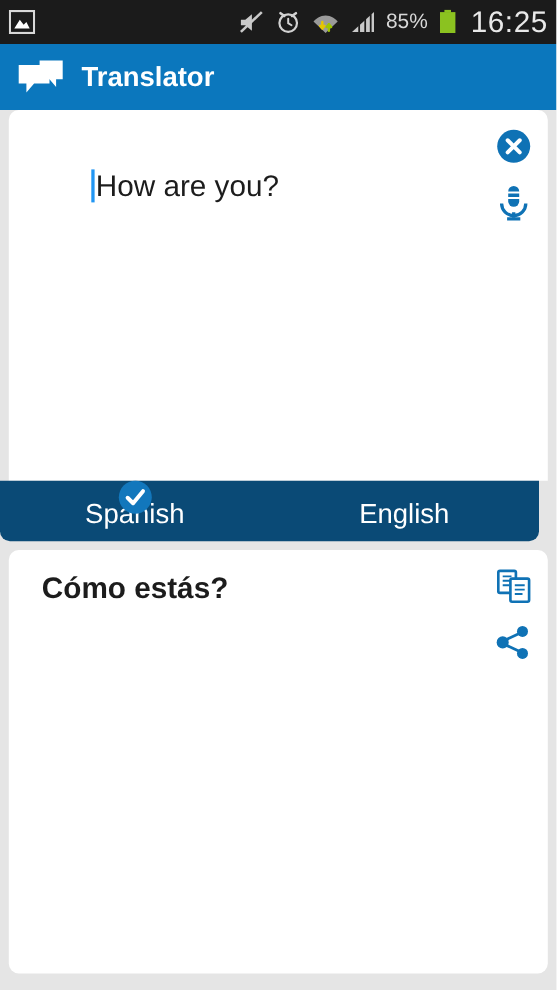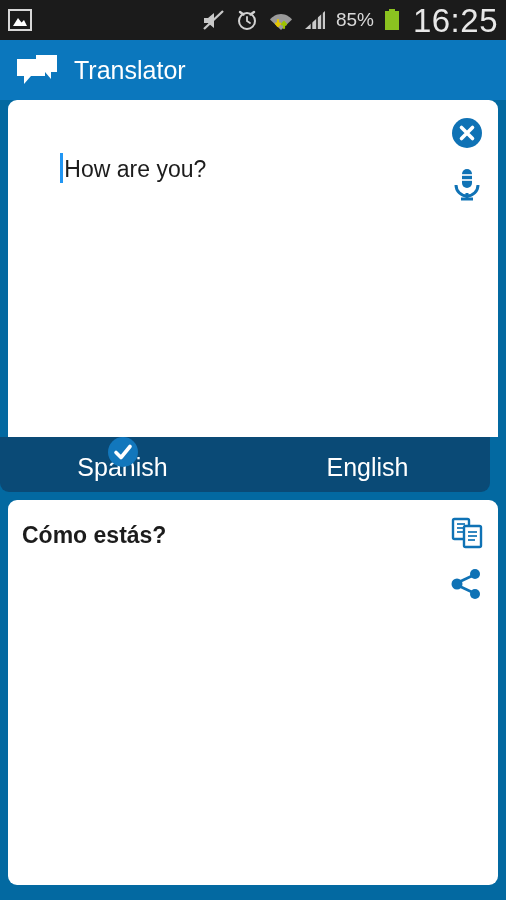--- a/index.html
+++ b/index.html
@@ -8,21 +8,21 @@
     background: #ffffff;
   }
   body {
     font-family: "Liberation Sans", sans-serif;
   }
   .phone {
     position: relative;
     width: 506px;
     height: 900px;
     overflow: hidden;
-    background: #0369a1;
+    background: #e5e5e5;
   }
 
   
   .statusbar {
     position: absolute;
     top: 0; left: 0;
     width: 506px;
     height: 40px;
     background: #1b1b1b;
     display: flex;
@@ -45,21 +45,21 @@
     display: block;
     line-height: 0;
   }
   .sb-batt-text {
     color: #d8d8d8;
     font-size: 19px;
     letter-spacing: 0;
   }
   .sb-clock {
     color: #e8e8e8;
-    font-size: 33px;
+    font-size: 27px;
     line-height: 27px;
     margin-left: 3px;
     letter-spacing: 0.5px;
   }
 
   
   .appbar {
     position: absolute;
     top: 40px; left: 0;
     width: 506px;
@@ -67,21 +67,21 @@
     background: #0b77bd;
     display: flex;
     align-items: center;
     padding-left: 14px;
     box-sizing: border-box;
   }
   .app-title {
     color: #ffffff;
     font-size: 25px;
     margin-left: 14px;
-    font-weight: normal;
+    font-weight: bold;
   }
 
   
   .card {
     position: absolute;
     left: 8px;
     width: 490px;
     background: #ffffff;
     box-sizing: border-box;
   }
@@ -92,23 +92,23 @@
   }
   .card-output {
     top: 500px;
     height: 385px;
     border-radius: 9px;
     font-weight: bold;
   }
   .card-text {
     position: absolute;
     top: 18px;
-    left: 14px;
+    left: 30px;
     right: 66px;
-    font-size: 23px;
+    font-size: 27px;
     color: #1c1c1c;
     line-height: 34px;
     white-space: pre-wrap;
     word-wrap: break-word;
   }
   .caret {
     display: inline-block;
     width: 3px;
     height: 30px;
     background: #2196f3;

